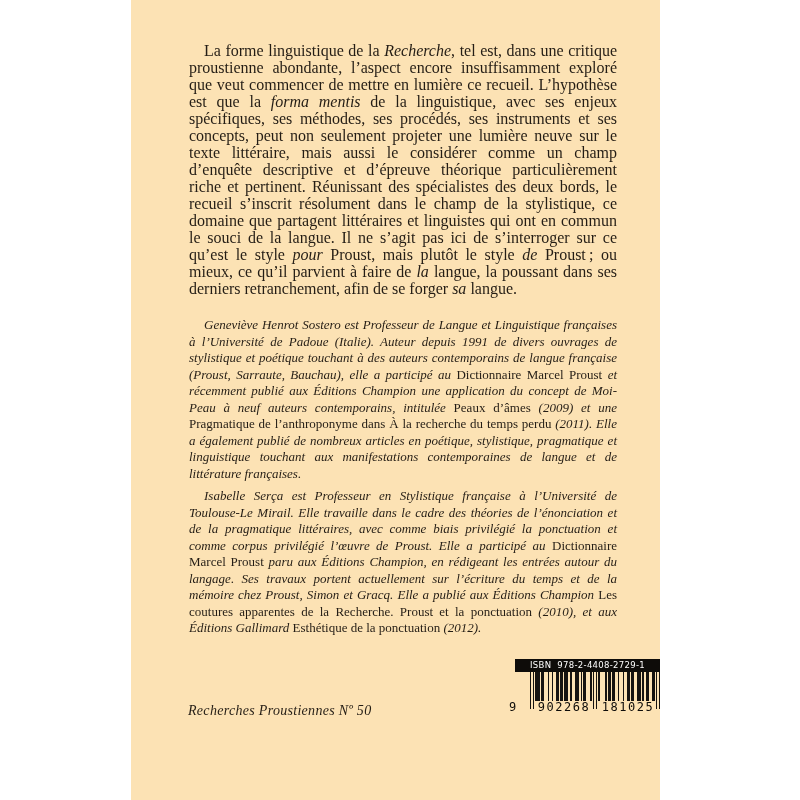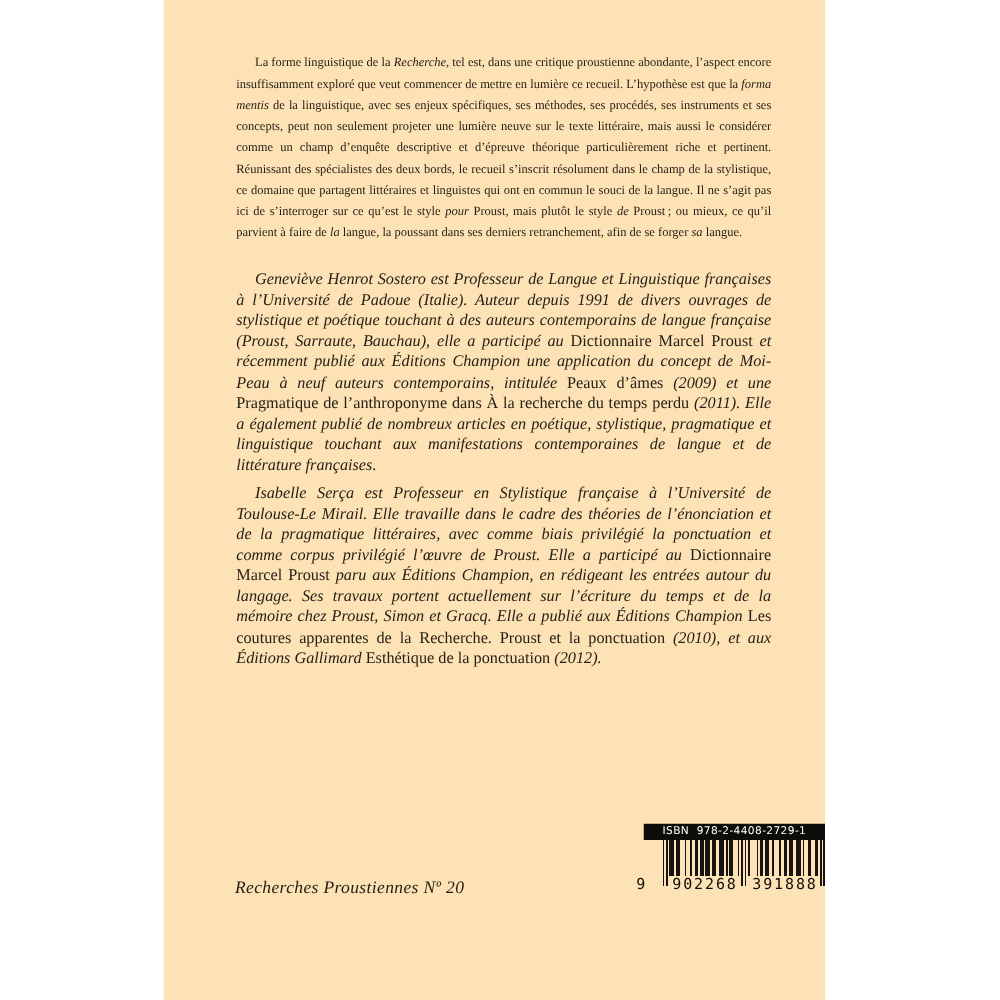--- a/index.html
+++ b/index.html
@@ -1,20 +1,20 @@
 <!DOCTYPE html>
 <html><head>
 <meta charset="utf-8">
 <style>
   html,body{margin:0;padding:0;width:800px;height:800px;overflow:hidden;background:#ffffff;}
   body{position:relative;font-family:"Liberation Serif",serif;}
   .cover{position:absolute;left:131px;top:0;width:529px;height:800px;background:#fce2b4;color:#241d15;}
   .text-col{position:absolute;left:58px;top:42px;width:428px;}
   .para{margin:0;text-align:justify;text-indent:15px;}
-  .para-roman{font-size:10px;line-height:17px;margin-bottom:20px;}
+  .para-roman{font-size:16px;line-height:17px;margin-bottom:20px;}
   .para-bio{font-size:13px;line-height:16.5px;margin-bottom:6px;}
   .seg-it{font-style:italic;}
   .seg-rm{font-style:normal;}
   .series{position:absolute;left:57px;top:703px;font-style:italic;font-size:14px;letter-spacing:0.3px;}
   .isbn-block{position:absolute;top:659px;right:0;width:145px;}
   .isbn-strip{height:13px;background:#0e0c09;color:#ffffff;font-family:"DejaVu Sans",sans-serif;
               font-size:8.5px;line-height:13px;text-align:center;letter-spacing:0.3px;white-space:pre;}
   .barcode{position:relative;height:58px;}
   .bars{position:absolute;left:15px;top:0;width:130px;height:37px;}
   .bc-digit{position:absolute;font-family:"DejaVu Sans Mono",monospace;font-size:12px;color:#0e0c09;top:28px;}
@@ -63,19 +63,19 @@
           <rect x="74" y="0" width="2" height="29" fill="#161310" shape-rendering="crispEdges"></rect>
           <rect x="78" y="0" width="3" height="29" fill="#161310" shape-rendering="crispEdges"></rect>
           <rect x="82" y="0" width="1" height="29" fill="#161310" shape-rendering="crispEdges"></rect>
           <rect x="85" y="0" width="2" height="29" fill="#161310" shape-rendering="crispEdges"></rect>
           <rect x="89" y="0" width="2" height="29" fill="#161310" shape-rendering="crispEdges"></rect>
           <rect x="92" y="0" width="1" height="37" fill="#161310" shape-rendering="crispEdges"></rect>
           <rect x="94" y="0" width="1" height="37" fill="#161310" shape-rendering="crispEdges"></rect>
         </svg>
       <span class="bc-digit bc-d0">9</span>
       <span class="bc-digit bc-d1">902268</span>
-      <span class="bc-digit bc-d2">391888</span>
+      <span class="bc-digit bc-d2">181025</span>
     </div>
   </div>
 
-  <div class="series">Recherches Proustiennes Nº 20</div>
+  <div class="series">Recherches Proustiennes Nº 50</div>
 
 </div>
 
 </body></html>

